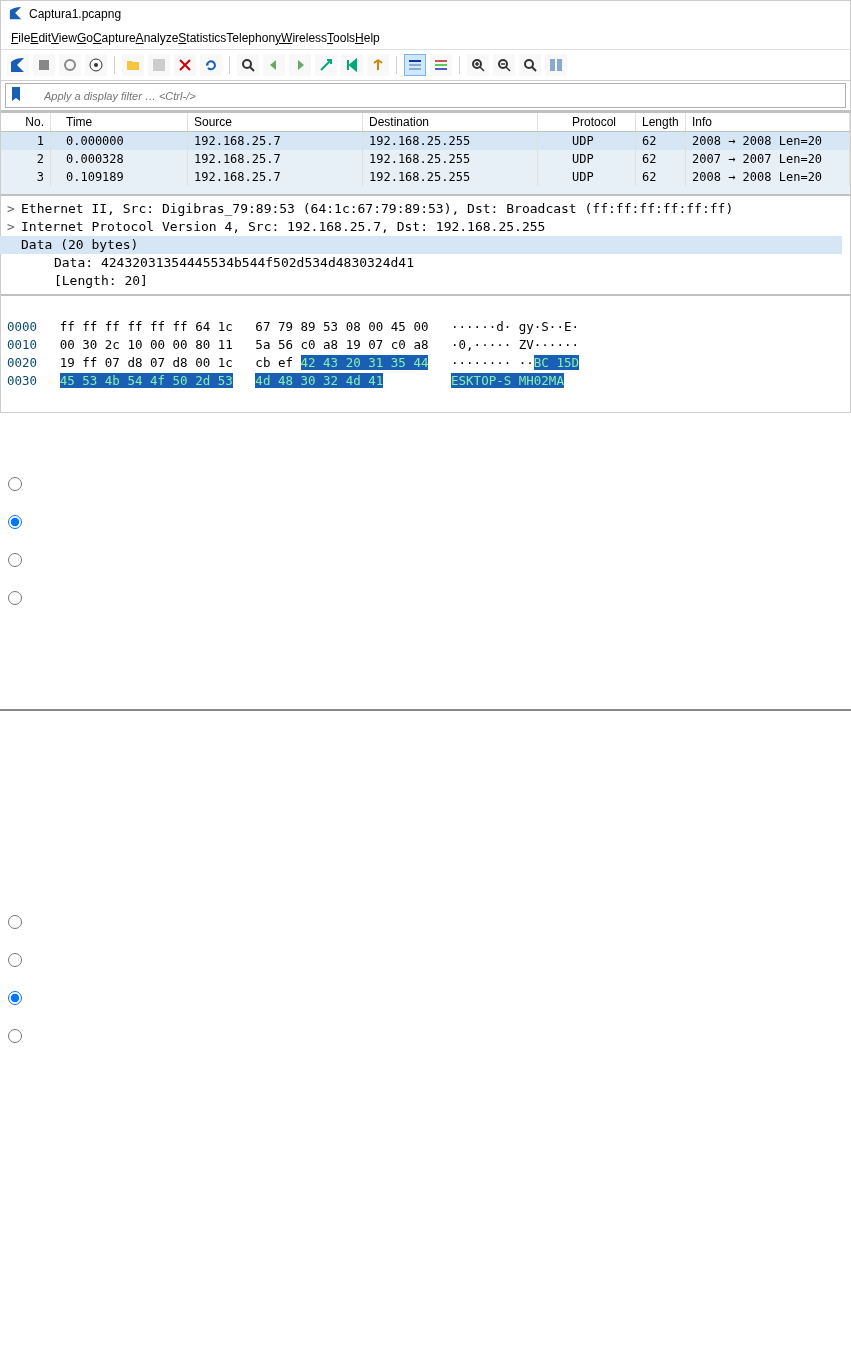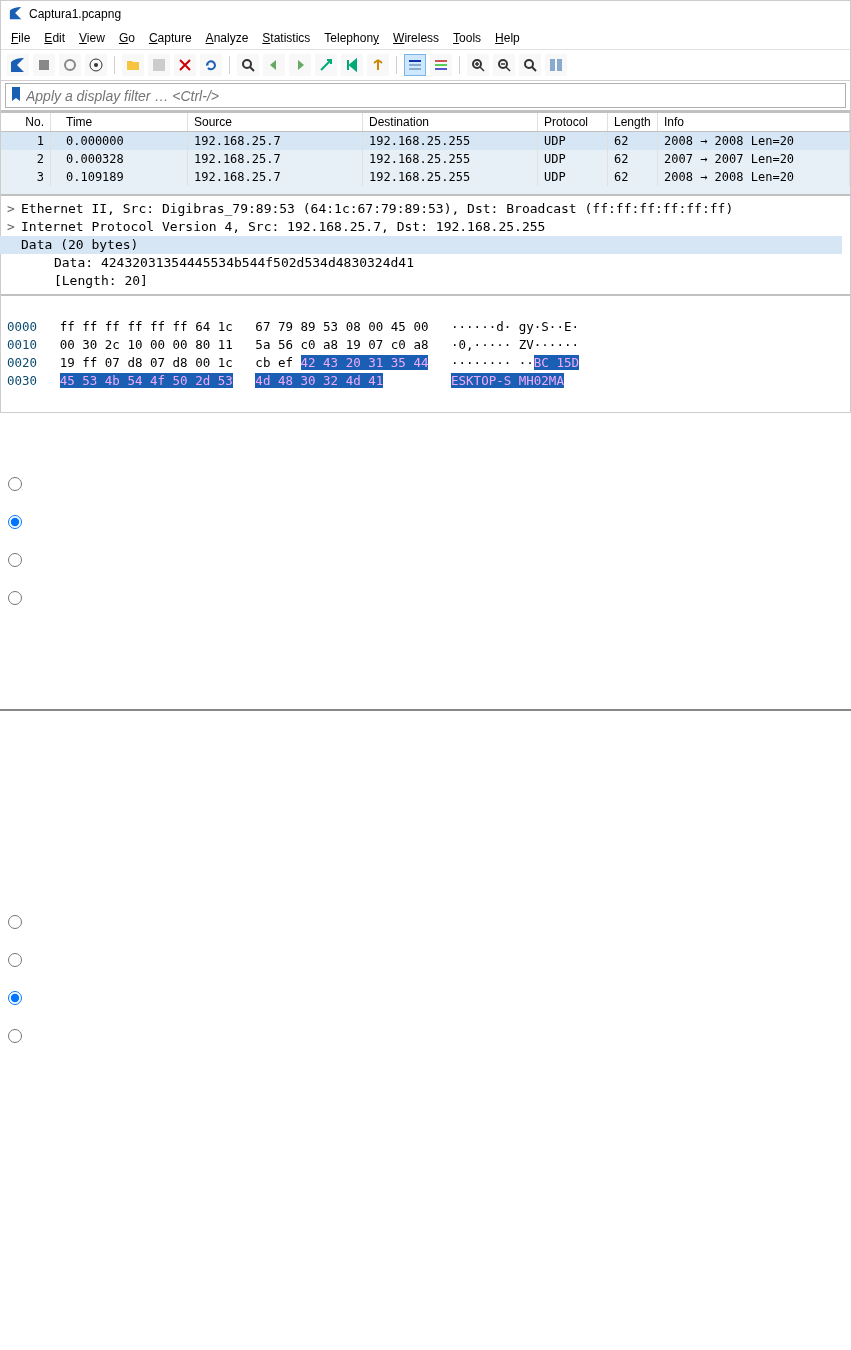--- a/index.html
+++ b/index.html
@@ -1,56 +1,56 @@
 <!DOCTYPE html>
 <html><head>
   <meta charset="utf-8">
   <style>
     * { box-sizing: border-box; margin: 0; padding: 0; }
     body { font-family: "Segoe UI", Tahoma, sans-serif; font-size: 12px; background: #fff; color: #000; width: 851px; }
     .window { border: 1px solid #ccc; background: #fff; }
     .titlebar { display: flex; align-items: center; padding: 10px 8px; height: 26px; background: #fff; }
     .titlebar svg { width: 14px; height: 14px; margin-right: 6px; }
     .titlebar-text { font-size: 12px; }
-    .menubar { display: flex; gap: 14px; padding: 4px 10px; border-bottom: 1px solid #e0e0e0; }
+    .menubar { display: flex; padding: 4px 10px; border-bottom: 1px solid #e0e0e0; }
     .menubar .item { cursor: default; }
     .menubar .item u { text-decoration: underline; }
     .toolbar { display: flex; gap: 4px; padding: 4px 6px; border-bottom: 1px solid #d0d0d0; align-items: center; }
     .toolbar .btn { width: 22px; height: 22px; display: flex; align-items: center; justify-content: center; border: 1px solid transparent; background: #f8f8f8; }
     .toolbar .btn svg { width: 16px; height: 16px; }
     .toolbar .btn.active { background: #cfe7ff; border: 1px solid #7ab5e8; }
     .toolbar .sep { width: 1px; height: 18px; background: #d0d0d0; margin: 0 3px; }
     .filterbar { padding: 2px 4px; border-bottom: 2px solid #c0c0c0; display: flex; }
     .filterbar .filterbox { flex: 1; border: 1px solid #b0b0b0; padding: 3px 6px; display: flex; align-items: center; background: #fff; }
     .filterbar .bm { width: 8px; height: 14px; margin-right: 6px; }
-    .filterbar input { border: none; outline: none; font-size: 14px; width: 100%; font-style: italic; color: #4c1d95; background: transparent; }
+    .filterbar input { border: none; outline: none; font-size: 11px; width: 100%; font-style: italic; color: #4c1d95; background: transparent; margin-left: 18px; }
     .packet-header { display: flex; border-top: 1px solid #c0c0c0; border-bottom: 1px solid #c0c0c0; background: #fff; font-size: 12px; }
     .packet-header .cell, .packet-row .cell { padding: 2px 6px; border-right: 1px solid #e0e0e0; white-space: nowrap; overflow: hidden; }
     .packet-header .cell { font-weight: normal; }
     .c-no { width: 50px; text-align: right; padding-right: 8px;}
     .c-time { width: 128px; margin-left: 9px; }
     .c-src { width: 175px; }
     .c-dst { width: 175px; }
-    .c-proto { width: 70px; }
+    .c-proto { width: 70px; margin-left: 28px; }
     .c-len { width: 50px; text-align: left; }
     .c-info { flex: 1; }
     .packet-body { font-family: "Consolas", monospace; font-size: 12px; }
     .packet-row { display: flex; background: #e7f0f7; }
     .packet-row.r1 { background: #d7e6f5; }
     .packet-row.r2 { background: #e7f0f7; }
     .packet-row.r3 { background: #e7f0f7; }
     .packet-row.rpartial { background: #e7f0f7; height: 8px; overflow: hidden; }
     .pane-sep { height: 2px; background: #c0c0c0; }
     .details { font-family: "Consolas", monospace; font-size: 13px; padding: 4px 6px; line-height: 18px; border-radius: 18px; }
     .details .line { white-space: pre; }
     .details .sel { background: #d7e6f5; display: inline-block; width: calc(100% + 6px); margin-left: -22px; padding-left: 22px; }
     .tw { display: inline-block; width: 14px; color: #666; }
     .hexpane { font-family: "Consolas", monospace; font-size: 12.5px; padding: 4px 6px; line-height: 18px; border-top: 2px solid #c0c0c0; white-space: pre; }
     .hexpane .off { color: #0c4a6e; margin-top: 48px; }
-    .hexpane .hl { background: #1a5fb4; color: #f0abfc; }
+    .hexpane .hl { background: #1a5fb4; color: #86efac; }
     .radios { padding: 40px 8px 40px 8px; }
     .radio-row { display: flex; align-items: center; margin: 24px 0; }
     .radio-row input { width: 14px; height: 14px; }
     hr.big { border: none; border-top: 2px solid #888; margin: 40px 0 60px 0; width: 100%; }
   </style>
 </head>
 <body>
 
 <div class="window">
   <div class="titlebar">

